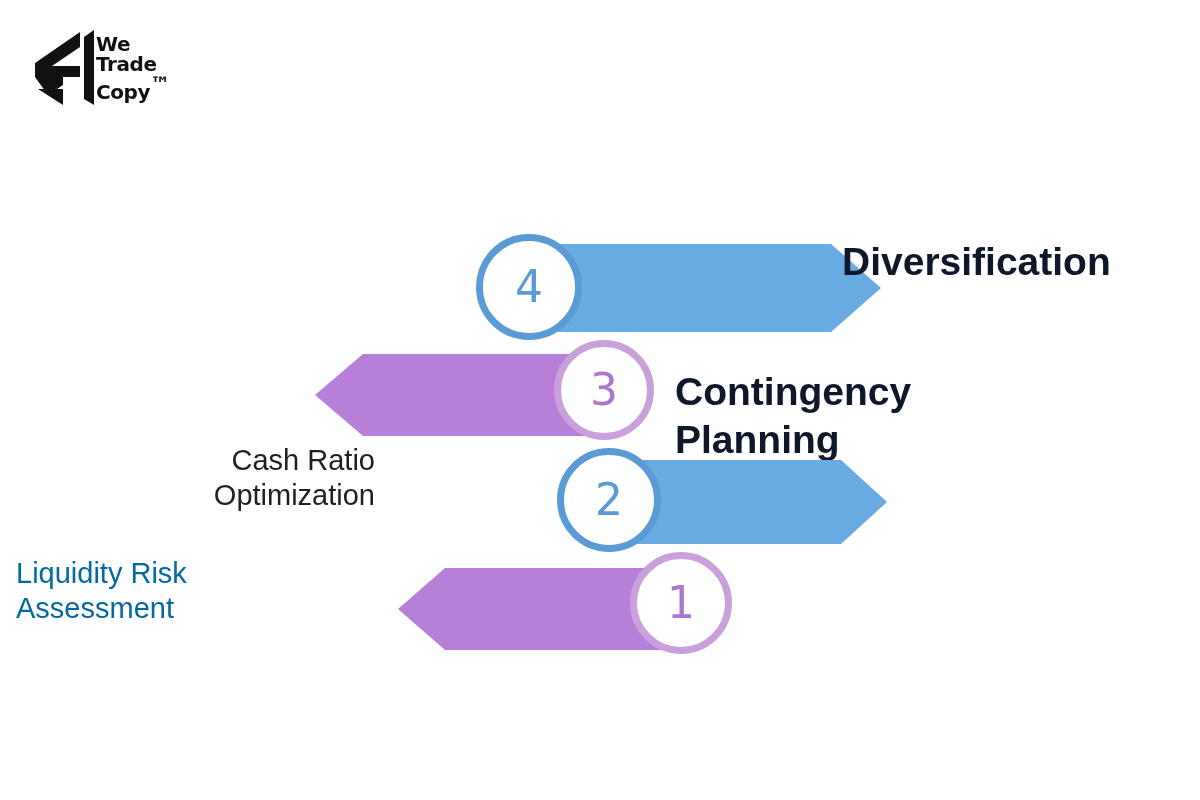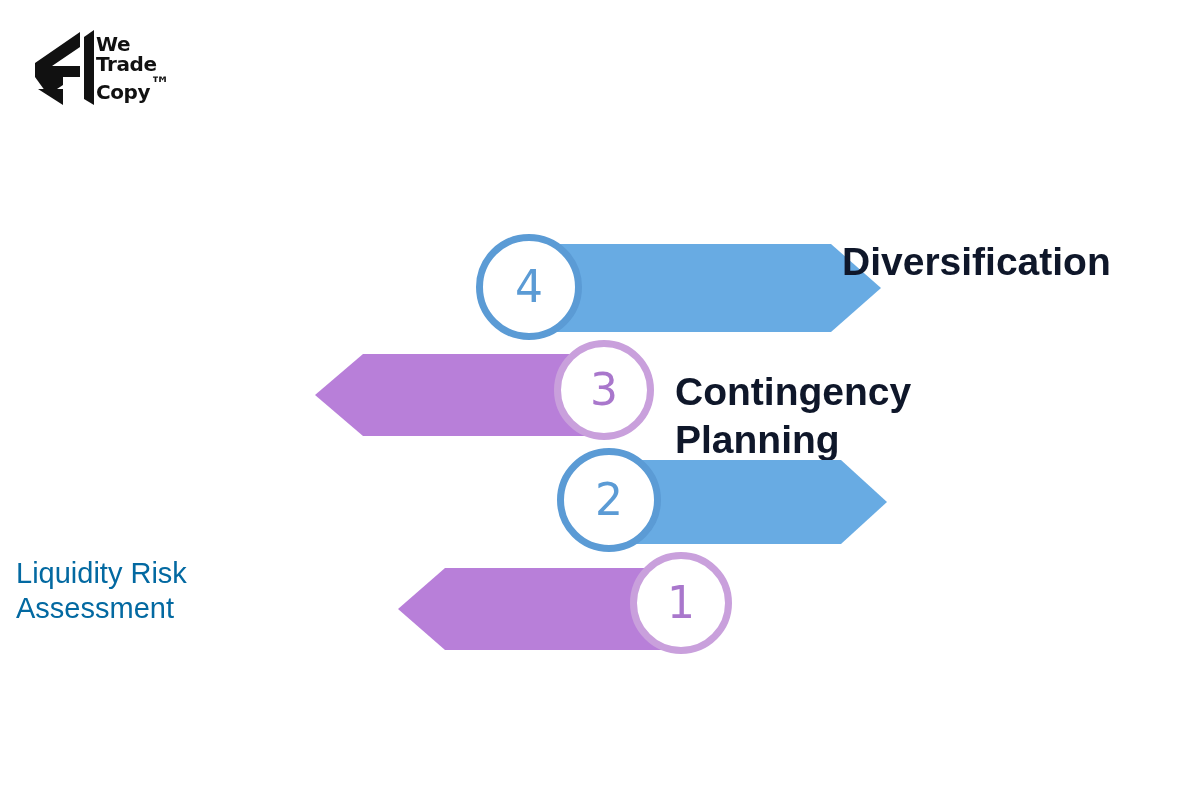--- a/index.html
+++ b/index.html
@@ -186,20 +186,22 @@
   <div class="step" id="step-2">
     <div class="arrow-wrap">
       <svg class="arrow" width="282" height="84" viewBox="0 0 282 84">
         <polygon points="0,0 236,0 282,42 236,84 0,84" fill="#68ABE3"></polygon>
       </svg>
     </div>
     <div class="badge blue">
       <span class="badge-num">2</span>
     </div>
   </div>
+  <div id="label-2" class="label-right">Cash Ratio
+Optimization</div>
 
   <div class="step" id="step-1">
     <div class="arrow-wrap">
       <svg class="arrow" width="285" height="82" viewBox="0 0 285 82">
         <polygon points="0,41 47,0 285,0 285,82 47,82" fill="#B87FD9"></polygon>
       </svg>
     </div>
     <div class="badge purple">
       <span class="badge-num">1</span>
     </div>

